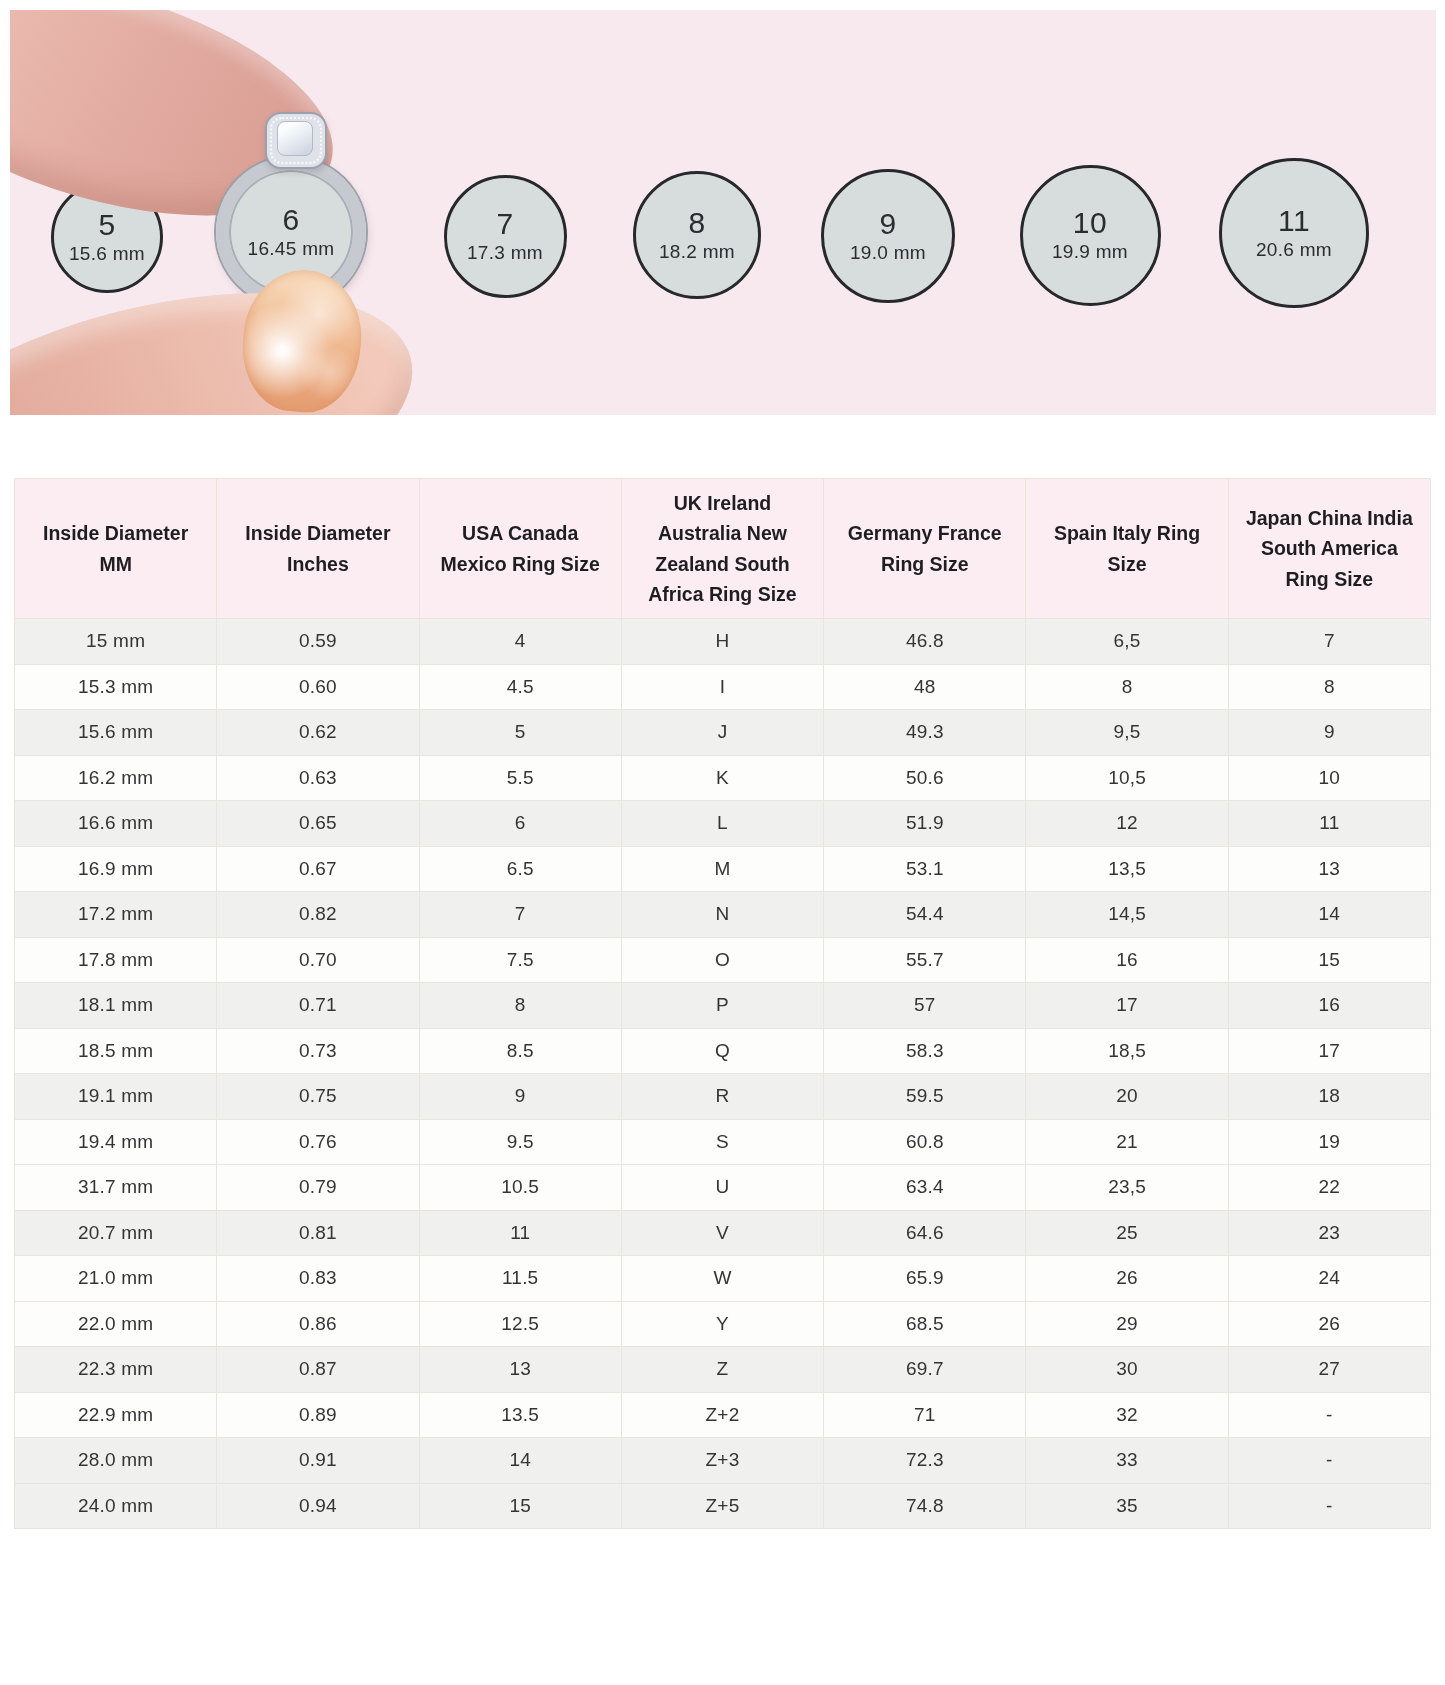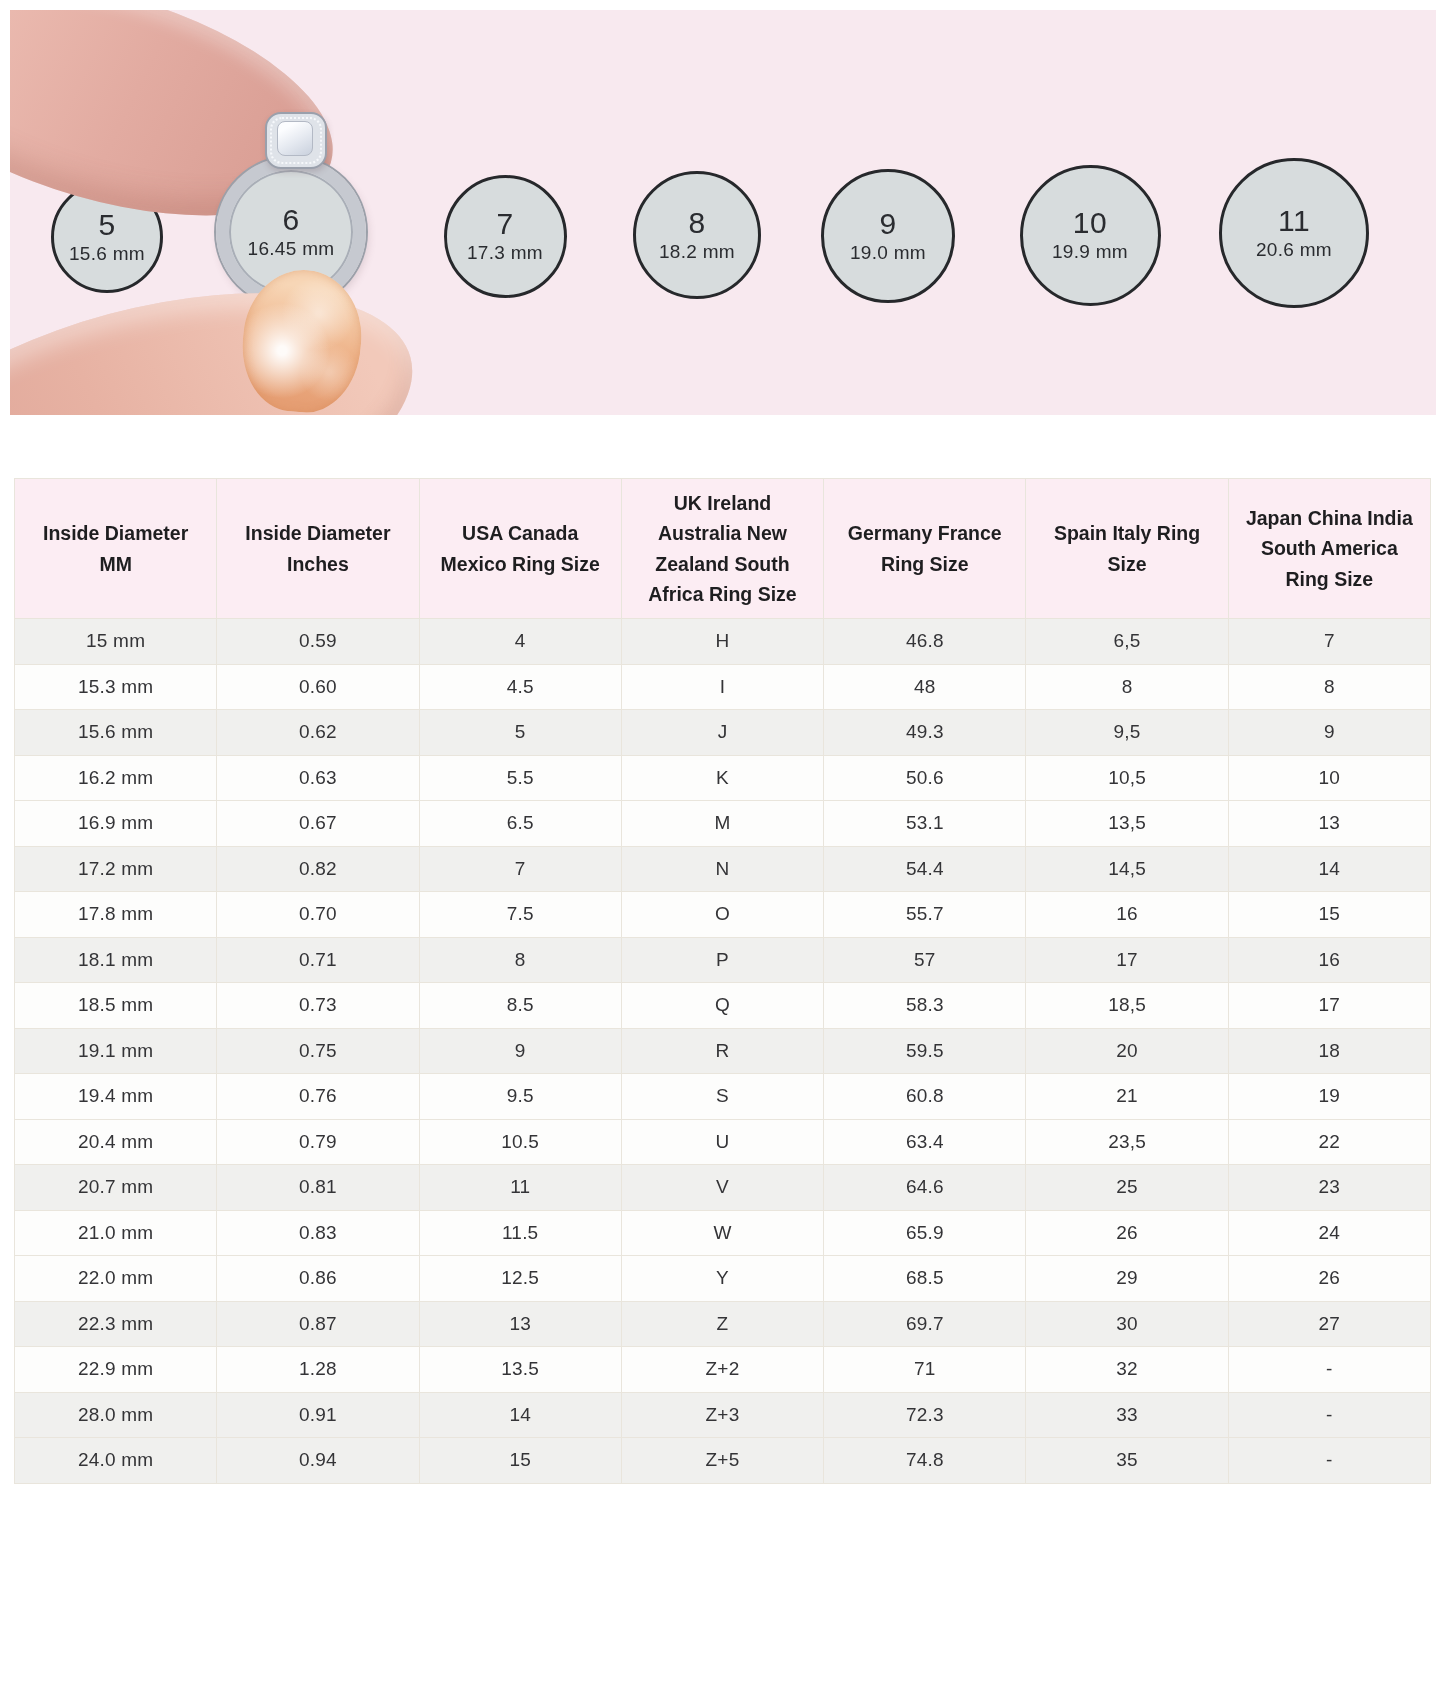--- a/index.html
+++ b/index.html
@@ -194,20 +194,29 @@
         </tr>
         <tr class="white">
           <td>16.2 mm</td>
           <td>0.63</td>
           <td>5.5</td>
           <td>K</td>
           <td>50.6</td>
           <td>10,5</td>
           <td>10</td>
         </tr>
+        <tr class="gray">
+          <td>16.6 mm</td>
+          <td>0.65</td>
+          <td>6</td>
+          <td>L</td>
+          <td>51.9</td>
+          <td>12</td>
+          <td>11</td>
+        </tr>
         <tr class="white">
           <td>16.9 mm</td>
           <td>0.67</td>
           <td>6.5</td>
           <td>M</td>
           <td>53.1</td>
           <td>13,5</td>
           <td>13</td>
         </tr>
         <tr class="gray">
@@ -258,21 +267,21 @@
         <tr class="white">
           <td>19.4 mm</td>
           <td>0.76</td>
           <td>9.5</td>
           <td>S</td>
           <td>60.8</td>
           <td>21</td>
           <td>19</td>
         </tr>
         <tr class="white">
-          <td>20.4 mm</td>
+          <td>31.7 mm</td>
           <td>0.79</td>
           <td>10.5</td>
           <td>U</td>
           <td>63.4</td>
           <td>23,5</td>
           <td>22</td>
         </tr>
         <tr class="gray">
           <td>20.7 mm</td>
           <td>0.81</td>
@@ -304,21 +313,21 @@
           <td>22.3 mm</td>
           <td>0.87</td>
           <td>13</td>
           <td>Z</td>
           <td>69.7</td>
           <td>30</td>
           <td>27</td>
         </tr>
         <tr class="white">
           <td>22.9 mm</td>
-          <td>1.28</td>
+          <td>0.89</td>
           <td>13.5</td>
           <td>Z+2</td>
           <td>71</td>
           <td>32</td>
           <td>-</td>
         </tr>
         <tr class="gray">
           <td>28.0 mm</td>
           <td>0.91</td>
           <td>14</td>

